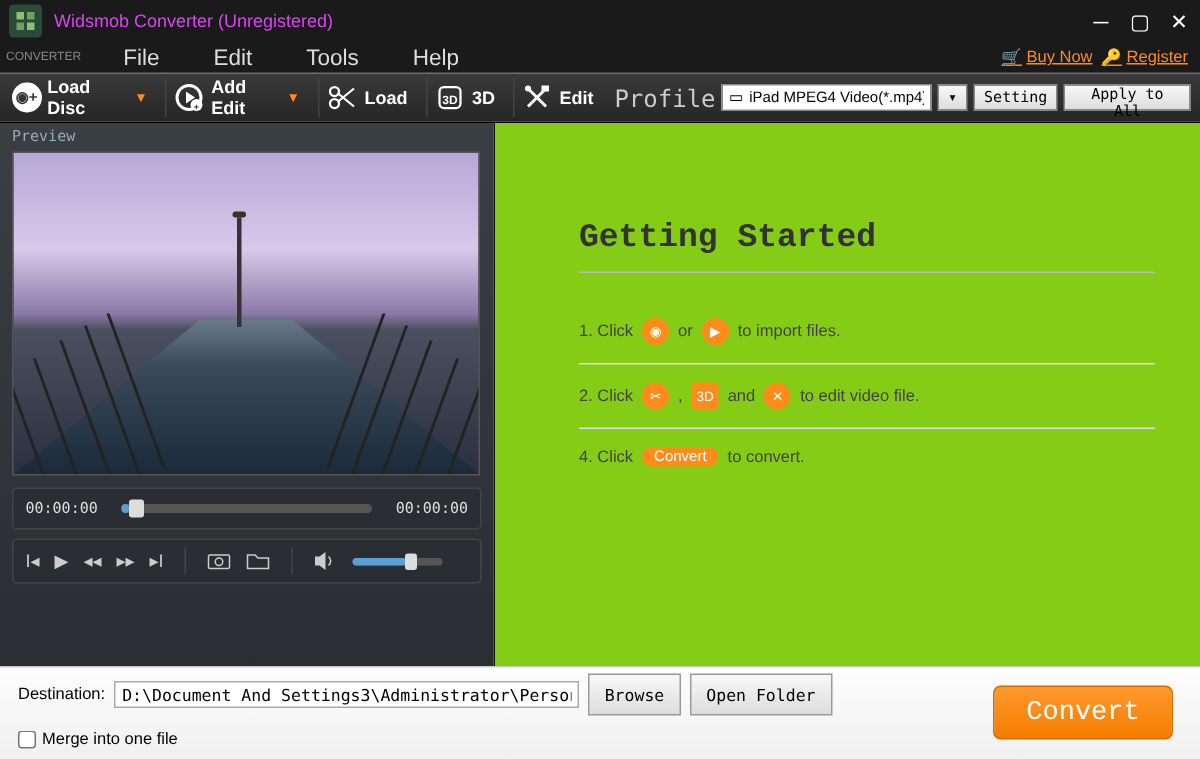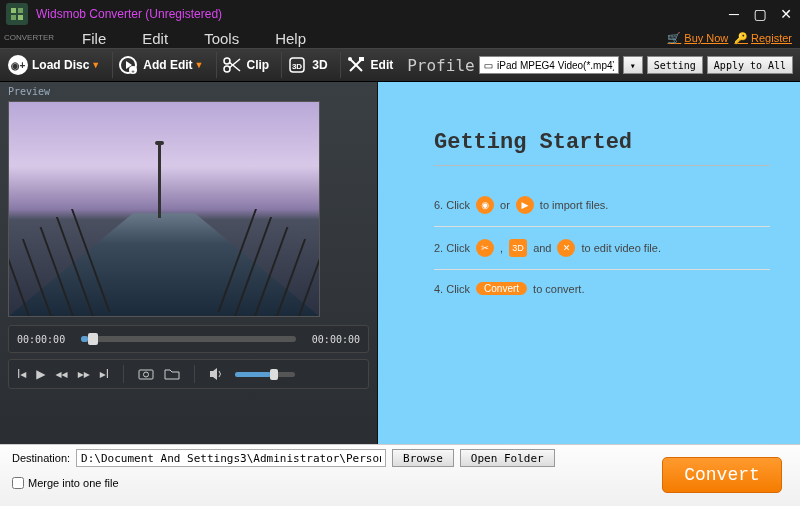--- a/index.html
+++ b/index.html
@@ -25,21 +25,21 @@
 .tool-icon { width: 22px; height: 22px; display: flex; align-items: center; justify-content: center; color: #fff; }
 .tool-icon-circle { width: 20px; height: 20px; border-radius: 50%; background: #fff; color: #333; display: flex; align-items: center; justify-content: center; font-size: 10px; font-weight: bold; }
 .tool-drop { font-size: 9px; color: #ff8c1a; margin-left: -2px; }
 .tool-sep { width: 1px; height: 26px; background: #444; margin: 0 2px; }
 .profile-label { color: #ccc; font-size: 16px; font-family: monospace; margin-left: 4px; margin-right: 4px; }
 .profile-select { background: #fff; border: 1px solid #888; font-size: 10px; font-family: monospace; padding: 1px 4px; width: 140px; height: 18px; display: flex; align-items: center; }
 .small-btn { background: linear-gradient(#f8f8f8,#ddd); border: 1px solid #888; font-size: 10px; font-family: monospace; padding: 1px 6px; height: 18px; cursor: pointer; margin-left: 4px; }
 
 
 .main { display: flex; height: 362px; }
-.preview-panel { width: 378px; background: linear-gradient(#3a3f44, #2a2e33); border-right: 1px solid #111; padding: 4px 8px; position: relative; }
+.preview-panel { width: 330px; background: linear-gradient(#3a3f44, #2a2e33); border-right: 1px solid #111; padding: 4px 8px; position: relative; }
 .preview-label { color: #9ab; font-size: 10px; font-family: monospace; }
 .preview-img { width: 312px; height: 216px; margin-top: 4px; background: linear-gradient(to bottom, #b8a8d8 0%, #d8c8e8 30%, #8a7aa8 50%, #4a5060 55%, #2a3040 100%); border: 1px solid #555; position: relative; overflow: hidden; }
 
 .pier-sky { position: absolute; inset: 0; }
 .pier-deck { position: absolute; bottom: 0; left: 0; right: 0; height: 48%; background: linear-gradient(to top, #1a2a3a 0%, #3a4a5a 70%, #6a7a8a 100%); clip-path: polygon(0 100%, 100% 100%, 60% 0, 40% 0); }
 .pier-rail-l { position: absolute; left: 20%; top: 50%; width: 2px; height: 48%; background: #222; transform-origin: top; transform: skewX(20deg); box-shadow: -18px 8px 0 #222, -38px 18px 0 #222, -60px 30px 0 #222, -82px 42px 0 #222; }
 .pier-rail-r { position: absolute; right: 20%; top: 50%; width: 2px; height: 48%; background: #222; transform-origin: top; transform: skewX(-20deg); box-shadow: 18px 8px 0 #222, 38px 18px 0 #222, 60px 30px 0 #222, 82px 42px 0 #222; }
 .pier-lamp { position: absolute; top: 20%; left: 48%; width: 3px; height: 34%; background: #333; }
 .pier-lamp::before { content:''; position:absolute; top:-4px; left:-3px; width:9px; height:4px; background:#333; border-radius:2px; }
 
@@ -50,32 +50,32 @@
 .slider-thumb { position: absolute; left: 3%; top: -3px; width: 10px; height: 12px; background: #ddd; border-radius: 2px; }
 
 .player-controls { margin-top: 6px; height: 30px; background: #2a2e33; border: 1px solid #444; border-radius: 3px; display: flex; align-items: center; padding: 0 8px; gap: 10px; }
 .pc-btn { color: #ccc; font-size: 12px; cursor: pointer; }
 .pc-sep { width: 1px; height: 18px; background: #444; margin: 0 4px; }
 .vol-track { width: 60px; height: 5px; background: #555; border-radius: 3px; position: relative; }
 .vol-fill { position: absolute; left: 0; top: 0; bottom: 0; width: 60%; background: #5a9fd4; border-radius: 3px; }
 .vol-thumb { position: absolute; left: 58%; top: -3px; width: 8px; height: 11px; background: #ddd; border-radius: 2px; }
 
 
-.start-panel { flex: 1; background: #7dd3fc; padding: 48px 30px 0 56px; }
+.start-panel { flex: 1; background: #84cc16; padding: 64px 30px 0 56px; }
 .start-title { font-family: "Courier New", monospace; font-size: 22px; font-weight: bold; color: #333; border-bottom: 1px solid #bbb; padding-bottom: 10px; margin-bottom: 18px; }
 .step { font-family: "Courier New", monospace; font-size: 11px; color: #444; display: flex; align-items: center; gap: 6px; border-bottom: 1px solid #ddd; padding: 12px 0; }
 .step:last-child { border-bottom: none; }
 .mini-icon { width: 18px; height: 18px; border-radius: 50%; background: #ff8c1a; display: inline-flex; align-items: center; justify-content: center; color: #fff; font-size: 9px; }
 .convert-pill { background: #ff8c1a; color: #fff; border-radius: 9px; padding: 1px 8px; font-size: 10px; }
 
 
 .bottom { height: 62px; background: linear-gradient(#fdfdfd,#f0f0f0); border-top: 1px solid #ccc; padding: 4px 12px; position: relative; }
 .dest-row { display: flex; align-items: center; gap: 6px; font-size: 11px; font-family: monospace; }
 .dest-input { border: 1px solid #aaa; background: #fff; padding: 1px 4px; width: 310px; height: 18px; font-size: 11px; font-family: monospace; }
-.browse-btn { background: linear-gradient(#f8f8f8,#ddd); border: 1px solid #999; font-size: 11px; font-family: monospace; padding: 1px 10px; height: 18px; cursor: pointer; text-align: center; }
+.browse-btn { background: linear-gradient(#f8f8f8,#ddd); border: 1px solid #999; font-size: 11px; font-family: monospace; padding: 1px 10px; height: 28px; cursor: pointer; text-align: center; }
 .merge-row { display: flex; align-items: center; gap: 4px; margin-top: 10px; font-size: 11px; font-family: monospace; }
 .merge-cb { width: 12px; height: 12px; }
 .convert-btn { position: absolute; right: 18px; top: 12px; width: 120px; height: 36px; background: linear-gradient(#ff9a2e,#f57c00); border: 1px solid #d86a00; border-radius: 5px; color: #fff; font-family: "Courier New", monospace; font-size: 18px; cursor: pointer; }
 
 svg { display: block; }
 </style>
 </head>
 <body>
 
 <div class="titlebar">
@@ -135,21 +135,21 @@
   <div class="tool-sep"></div>
   <div class="tool-btn">
     <span class="tool-icon">
       <svg width="20" height="20" viewBox="0 0 20 20">
           <circle cx="5" cy="14" r="3" fill="none" stroke="#fff" stroke-width="1.5"></circle>
           <circle cx="5" cy="6" r="3" fill="none" stroke="#fff" stroke-width="1.5"></circle>
           <line x1="7" y1="7" x2="18" y2="16" stroke="#fff" stroke-width="1.5"></line>
           <line x1="7" y1="13" x2="18" y2="4" stroke="#fff" stroke-width="1.5"></line>
         </svg>
     </span>
-    <span>Clip</span>
+    <span>Load</span>
   </div>
   <div class="tool-sep"></div>
   <div class="tool-btn">
     <span class="tool-icon">
       <svg width="20" height="20" viewBox="0 0 20 20">
           <rect x="3" y="3" width="14" height="14" rx="3" fill="none" stroke="#fff" stroke-width="1.5"></rect>
           <text x="10" y="14" font-size="8" fill="#fff" text-anchor="middle" font-weight="bold">3D</text>
         </svg>
     </span>
     <span>3D</span>
@@ -222,21 +222,21 @@
       <div class="vol-track">
         <div class="vol-fill"></div>
         <div class="vol-thumb"></div>
       </div>
     </div>
   </div>
 
   <div class="start-panel">
     <div class="start-title">Getting Started</div>
     <div class="step">
-      <span>6. Click</span>
+      <span>1. Click</span>
       <span class="mini-icon">◉</span>
       <span>or</span>
       <span class="mini-icon">▶</span>
       <span>to import files.</span>
     </div>
     <div class="step">
       <span>2. Click</span>
       <span class="mini-icon">✂</span>
       <span>,</span>
       <span class="mini-icon" style="border-radius:3px;">3D</span>

